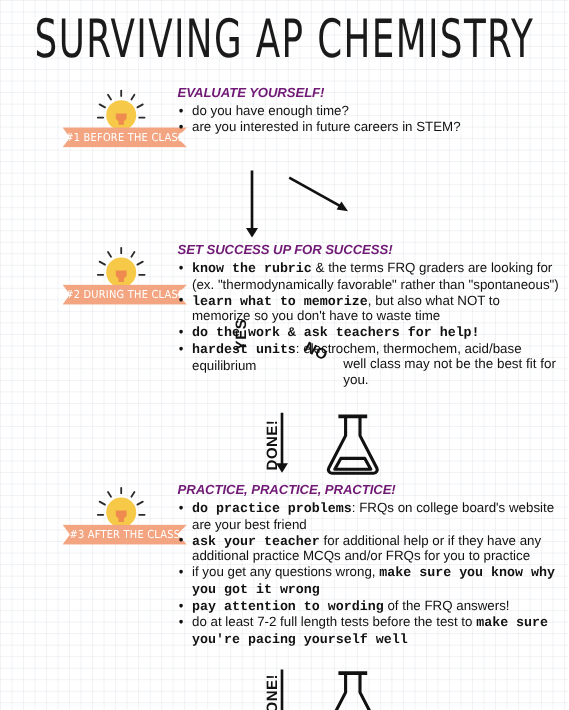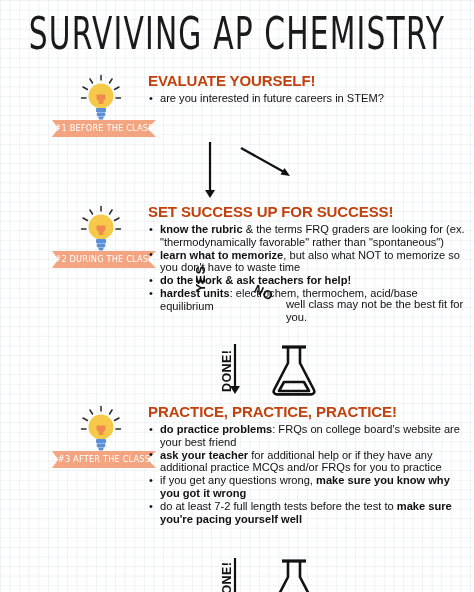--- a/index.html
+++ b/index.html
@@ -65,21 +65,21 @@
     position: absolute;
     left: 26px;
     top: 2px;
     width: 46px;
     height: 50px;
   }
 
   .ribbon {
     position: absolute;
     left: 0px;
-    top: 48px;
+    top: 34px;
     width: 104px;
     height: 33px;
   }
   .ribbon-body {
     position: absolute;
     left: 0;
     top: 0;
     width: 104px;
     height: 17px;
     background: #f3a582;
@@ -106,25 +106,26 @@
   
   .content {
     position: absolute;
     left: 148px;
     top: 0;
     width: 320px;
   }
   .heading {
     font-family: "Liberation Sans", sans-serif;
     font-weight: bold;
-    font-size: 15px;
+    font-size: 11px;
     letter-spacing: -0.1px;
-    color: #c2410c;
+    color: #701a75;
     margin: 0 0 3px 0;
     white-space: nowrap;
+    font-style: italic;
   }
   ul.bullets {
     list-style: none;
     margin: 0;
     padding: 0;
   }
   ul.bullets li {
     position: relative;
     padding-left: 12px;
     font-size: 11.1px;
@@ -133,21 +134,21 @@
     color: #111111;
   }
   ul.bullets li::before {
     content: "\2022";
     position: absolute;
     left: 1px;
     top: -0.5px;
     font-size: 11px;
     color: #111111;
   }
-  ul.bullets li b { font-weight: bold; }
+  ul.bullets li b { font-weight: bold; font-family: Liberation Mono, monospace; }
 
   
   .flow-yesno {
     position: absolute;
     left: 0;
     top: 140px;
     width: 474px;
     height: 62px;
   }
   .yes-label {
@@ -238,20 +239,21 @@
         </svg>
       </div>
       <div class="ribbon">
         <div class="ribbon-body"></div>
         <div class="ribbon-text">#1 BEFORE THE CLASS</div>
       </div>
     </div>
     <div class="content">
       <div class="heading">EVALUATE YOURSELF!</div>
       <ul class="bullets">
+          <li><span>do you have enough time?</span></li>
           <li><span>are you interested in future careers in STEM?</span></li>
         </ul>
     </div>
   </div>
 
   <div class="flow-yesno">
     <svg class="arrow-svg" style="left:0px; top:0px;" width="474" height="62" viewBox="0 0 474 62">
 
       <line x1="210" y1="2" x2="210" y2="52" stroke="#111" stroke-width="2.2"></line>
       <path d="M210 58 l-5 -8 h10 z" fill="#111"></path>
@@ -339,20 +341,21 @@
         <div class="ribbon-body"></div>
         <div class="ribbon-text">#3 AFTER THE CLASS</div>
       </div>
     </div>
     <div class="content">
       <div class="heading">PRACTICE, PRACTICE, PRACTICE!</div>
       <ul class="bullets">
           <li><b>do practice problems</b><span>: FRQs on college board's website are your best friend</span></li>
           <li><b>ask your teacher</b><span> for additional help or if they have any additional practice MCQs and/or FRQs for you to practice</span></li>
           <li><span>if you get any questions wrong, </span><b>make sure you know why you got it wrong</b></li>
+          <li><b>pay attention to wording</b><span> of the FRQ answers!</span></li>
           <li><span>do at least 7-2 full length tests before the test to </span><b>make sure you're pacing yourself well</b></li>
         </ul>
     </div>
   </div>
 
   <div class="flow-done done2">
     <svg class="arrow-svg" style="left:0px; top:0px;" width="474" height="58" viewBox="0 0 474 58">
       <line x1="235" y1="2" x2="235" y2="46" stroke="#111" stroke-width="2.2"></line>
       <path d="M235 52 l-5 -8 h10 z" fill="#111"></path>
     </svg>

